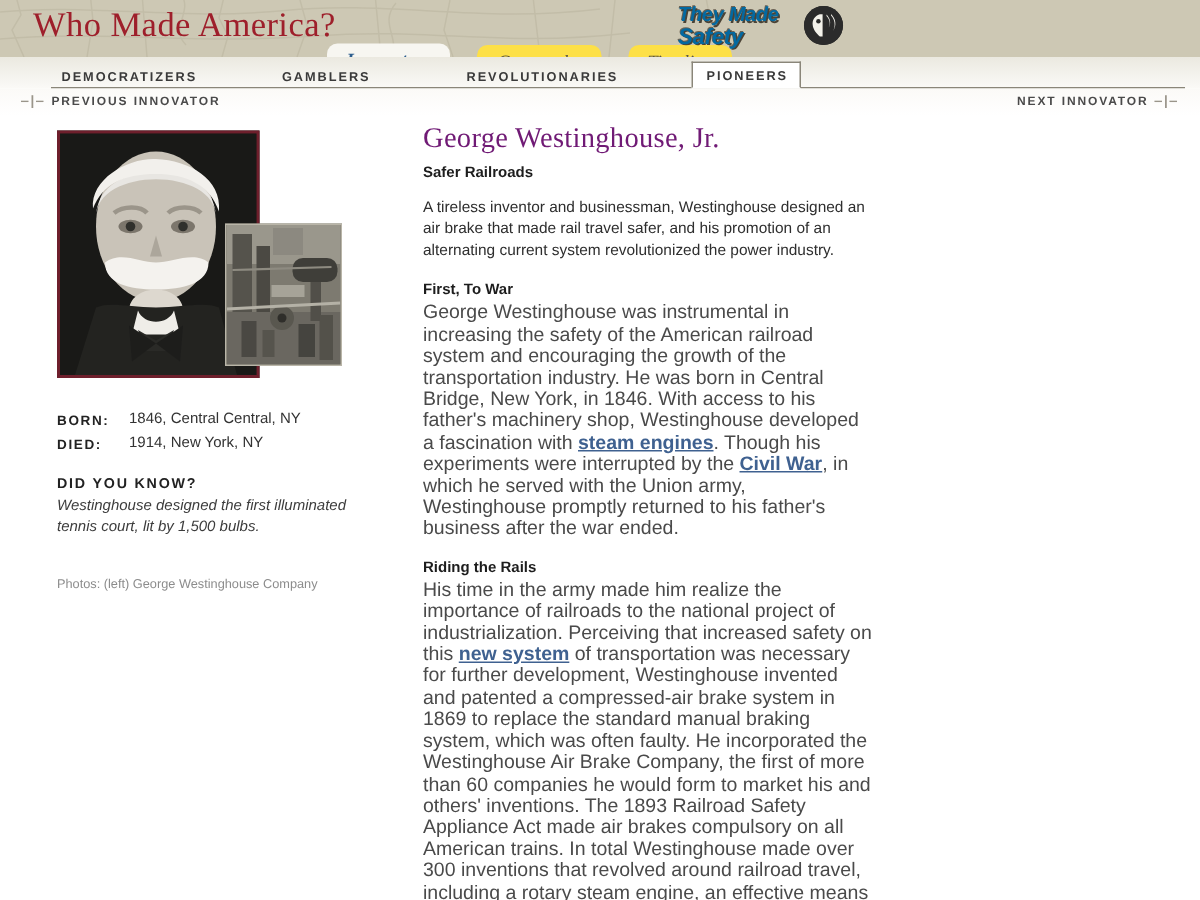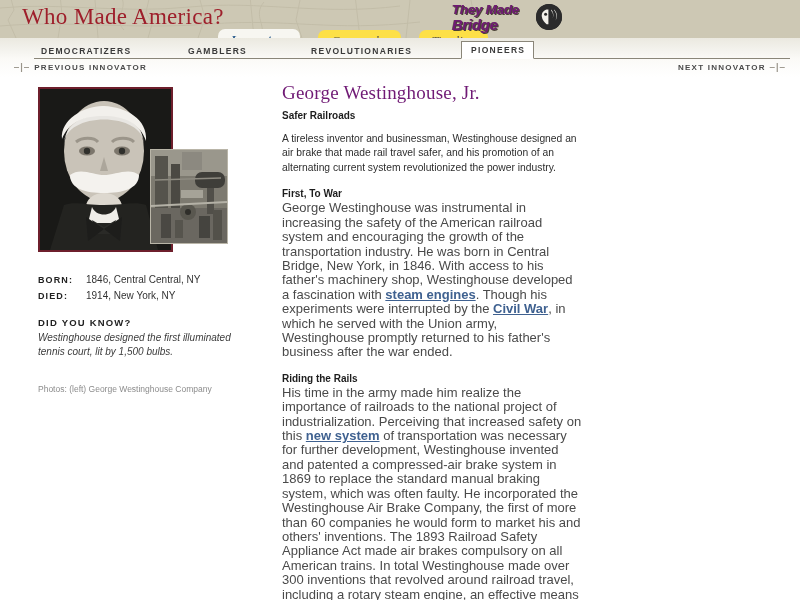--- a/index.html
+++ b/index.html
@@ -55,21 +55,21 @@
     font-weight: bold;
     padding-bottom: 5px;
   }
   .tma-logo {
     position: absolute;
     left: 452px; top: 2px;
     width: 78px; height: 33px;
     font-family: "Liberation Sans", sans-serif;
     font-weight: bold;
     font-style: italic;
-    color: #701a75;
+    color: #0369a1;
     text-shadow: 1px 1px 0 #4a4336, -0.5px -0.5px 0 #6b6254;
     line-height: 15px;
     font-size: 13.5px;
     letter-spacing: -0.3px;
   }
   .tma-logo span { display: block; }
   .tma-logo .l2 { font-size: 15px; }
   .pbs-logo {
     position: absolute;
     left: 536px; top: 4px;
@@ -281,21 +281,21 @@
   <div class="site-title">Who Made America?</div>
 
   <div class="tabs">
     <div class="tab active">Innovators</div>
     <div class="tab">Geography</div>
     <div class="tab">Timeline</div>
   </div>
 
   <div class="tma-logo">
     <span class="l1">They Made</span>
-    <span class="l2">Bridge</span>
+    <span class="l2">Safety</span>
   </div>
 
   <div class="pbs-logo">
     <svg width="26" height="26" viewBox="0 0 26 26">
       <circle cx="13" cy="13" r="13" fill="#2b2b2b"></circle>
       <path d="M10.5 5.5 C 7 6.6, 5.4 9.6, 5.8 12.6 C 6.2 16.1, 8.6 18.4, 10.6 20.3 L 12.4 20.3 C 12.4 17.6, 12.4 9.2, 12.4 5.5 Z" fill="#f3f1ea"></path>
       <circle cx="9.6" cy="10.2" r="1.5" fill="#2b2b2b"></circle>
       <path d="M15 5.6 C 17.6 8.2, 18.2 11.8, 16.4 14.4 C 17.8 12, 17.2 8.8, 15 6.6 Z" fill="#f3f1ea"></path>
       <path d="M18 5.4 C 21.4 8.6, 21.8 13.2, 19.4 16.6 C 21.2 13.2, 20.6 9, 18 6.3 Z" fill="#f3f1ea"></path>
     </svg>

